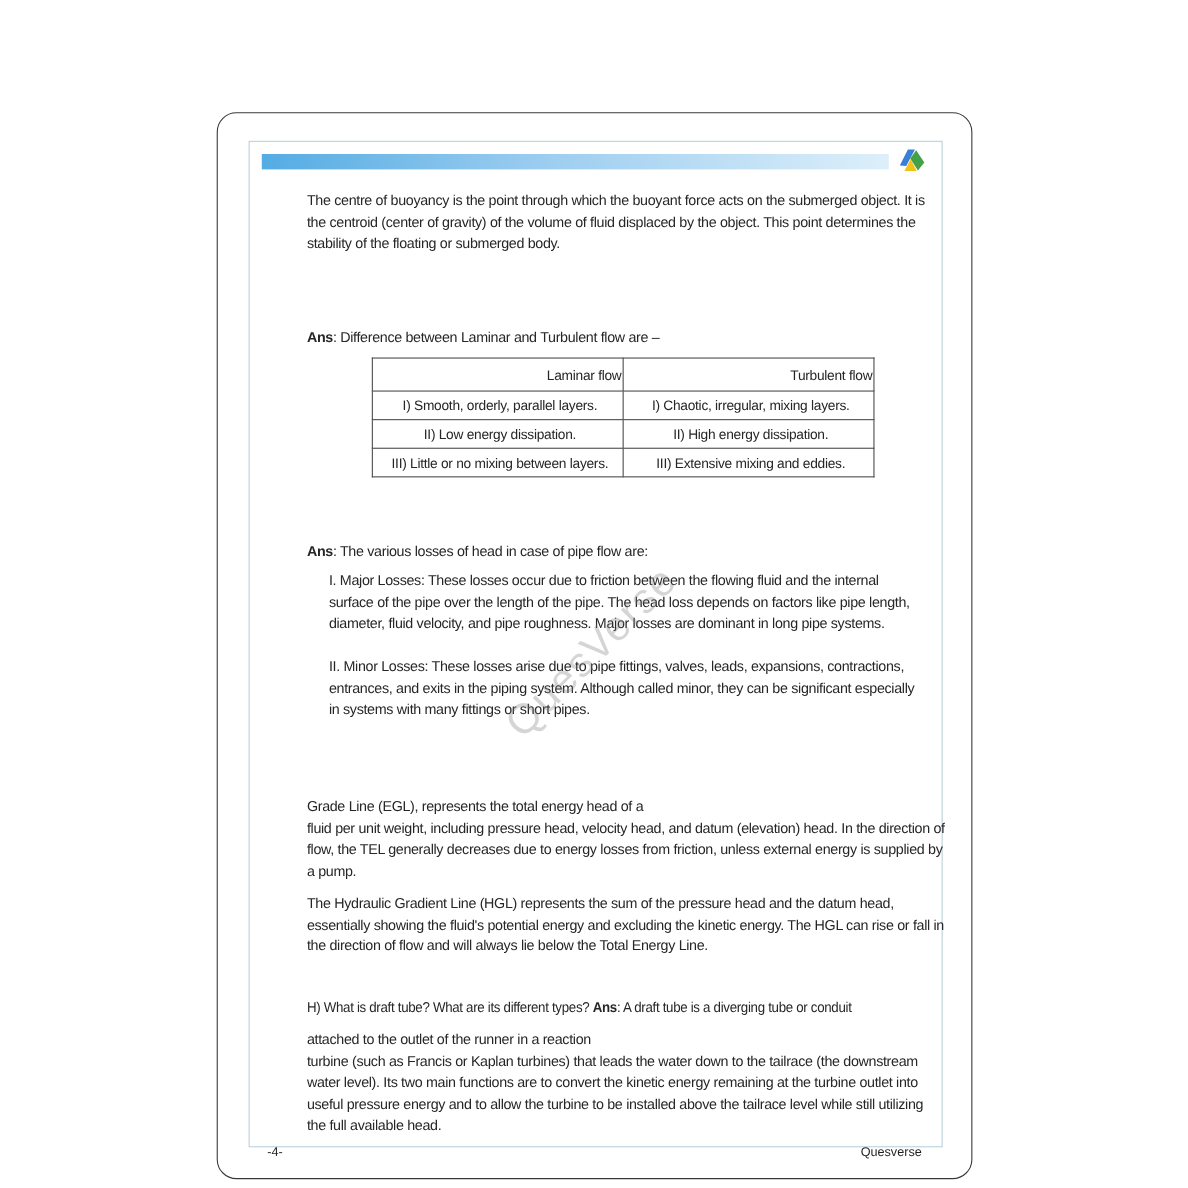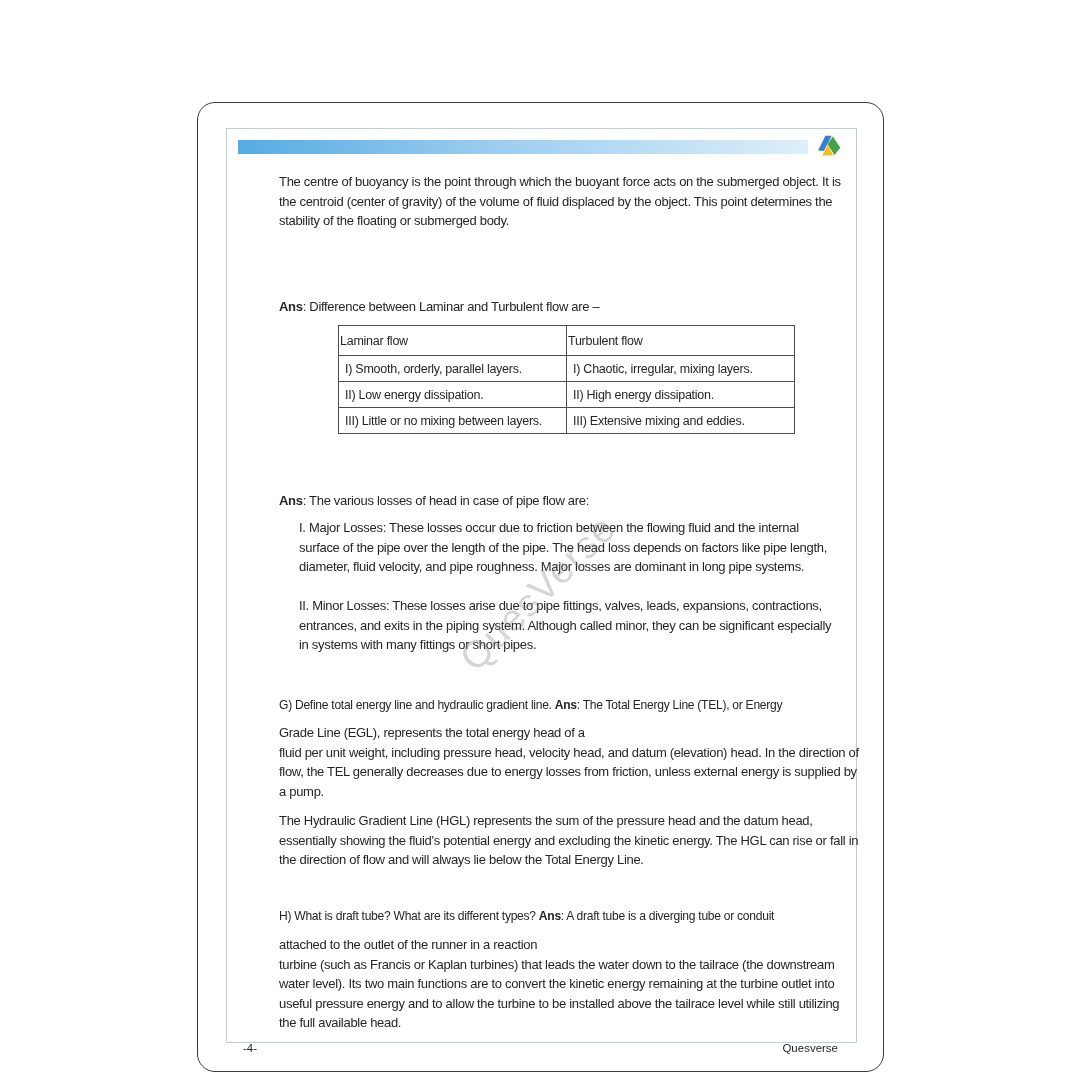--- a/index.html
+++ b/index.html
@@ -14,22 +14,22 @@
   .logo{position:absolute;left:816px;top:88px;width:27px;height:27px;}
   .txt{position:absolute;left:279px;width:580px;font-size:13px;line-height:19.5px;
        letter-spacing:-0.3px;color:#262626;}
   .txt b{font-weight:bold;}
   .fit{white-space:nowrap;display:inline-block;transform:scaleX(0.93);transform-origin:0 50%;}
   .detail{left:299px;width:543px;}
   .ftable{position:absolute;left:338px;top:280px;border-collapse:collapse;table-layout:fixed;
           width:457px;}
   .ftable th,.ftable td{border:1px solid #4d4d4d;font-size:12.5px;letter-spacing:-0.25px;
           color:#262626;font-weight:normal;background:#ffffff;}
-  .ftable th{height:27px;text-align:left;}
-  .ftable td{height:25px;padding:0 2px 0 6px;white-space:nowrap;overflow:hidden;text-align:left;}
+  .ftable th{height:27px;text-align:right;}
+  .ftable td{height:25px;padding:0 2px 0 6px;white-space:nowrap;overflow:hidden;text-align:center;}
   .watermark{position:absolute;left:377px;top:527px;width:320px;height:40px;text-align:center;
              font-size:38px;letter-spacing:1.5px;color:rgba(125,125,125,0.32);
              transform:rotate(-45deg);pointer-events:none;}
   .footer-left{position:absolute;left:243px;top:997px;font-size:11.5px;color:#1f1f1f;}
   .footer-right{position:absolute;right:242px;top:997px;font-size:11.5px;color:#1f1f1f;}
 </style>
 </head>
 <body>
 
 <div class="canvas">
@@ -69,22 +69,20 @@
         <td>III) Little or no mixing between layers.</td>
         <td>III) Extensive mixing and eddies.</td>
       </tr>
     </tbody>
   </table>
 
   <div class="txt" style="top:446px"><b>Ans</b><span>: The various losses of head in case of pipe flow are:</span></div>
   <div class="txt detail" style="top:473px">I. Major Losses: These losses occur due to friction between the flowing fluid and the internal surface of the pipe over the length of the pipe. The head loss depends on factors like pipe length, diameter, fluid velocity, and pipe roughness. Major losses are dominant in long pipe systems.</div>
   <div class="txt detail" style="top:551px">II. Minor Losses: These losses arise due to pipe fittings, valves, leads, expansions, contractions, entrances, and exits in the piping system. Although called minor, they can be significant especially in systems with many fittings or short pipes.</div>
 
-  <div class="txt" style="top:650px"><span class="fit"><span>G) Define total energy line and hydraulic gradient line.</span>
-      <b>Ans</b><span>: The Total Energy Line (TEL), or Energy</span></span></div>
   <div class="txt" style="top:678px"><span>Grade Line (EGL), represents the total energy head of a</span><br><span>fluid per unit weight, including pressure head, velocity head, and datum (elevation) head. In the direction of flow, the TEL generally decreases due to energy losses from friction, unless external energy is supplied by a pump.</span></div>
 
   <div class="txt" style="top:766px">The Hydraulic Gradient Line (HGL) represents the sum of the pressure head and the datum head, essentially showing the fluid's potential energy and excluding the kinetic energy. The HGL can rise or fall in the direction of flow and will always lie below the Total Energy Line.</div>
 
   <div class="txt" style="top:861px"><span class="fit"><span>H) What is draft tube? What are its different types?</span>
       <b>Ans</b><span>: A draft tube is a diverging tube or conduit</span></span></div>
   <div class="txt" style="top:890px"><span>attached to the outlet of the runner in a reaction</span><br><span>turbine (such as Francis or Kaplan turbines) that leads the water down to the tailrace (the downstream water level). Its two main functions are to convert the kinetic energy remaining at the turbine outlet into useful pressure energy and to allow the turbine to be installed above the tailrace level while still utilizing the full available head.</span></div>
 
   <div class="watermark">QuesVerse</div>
 

